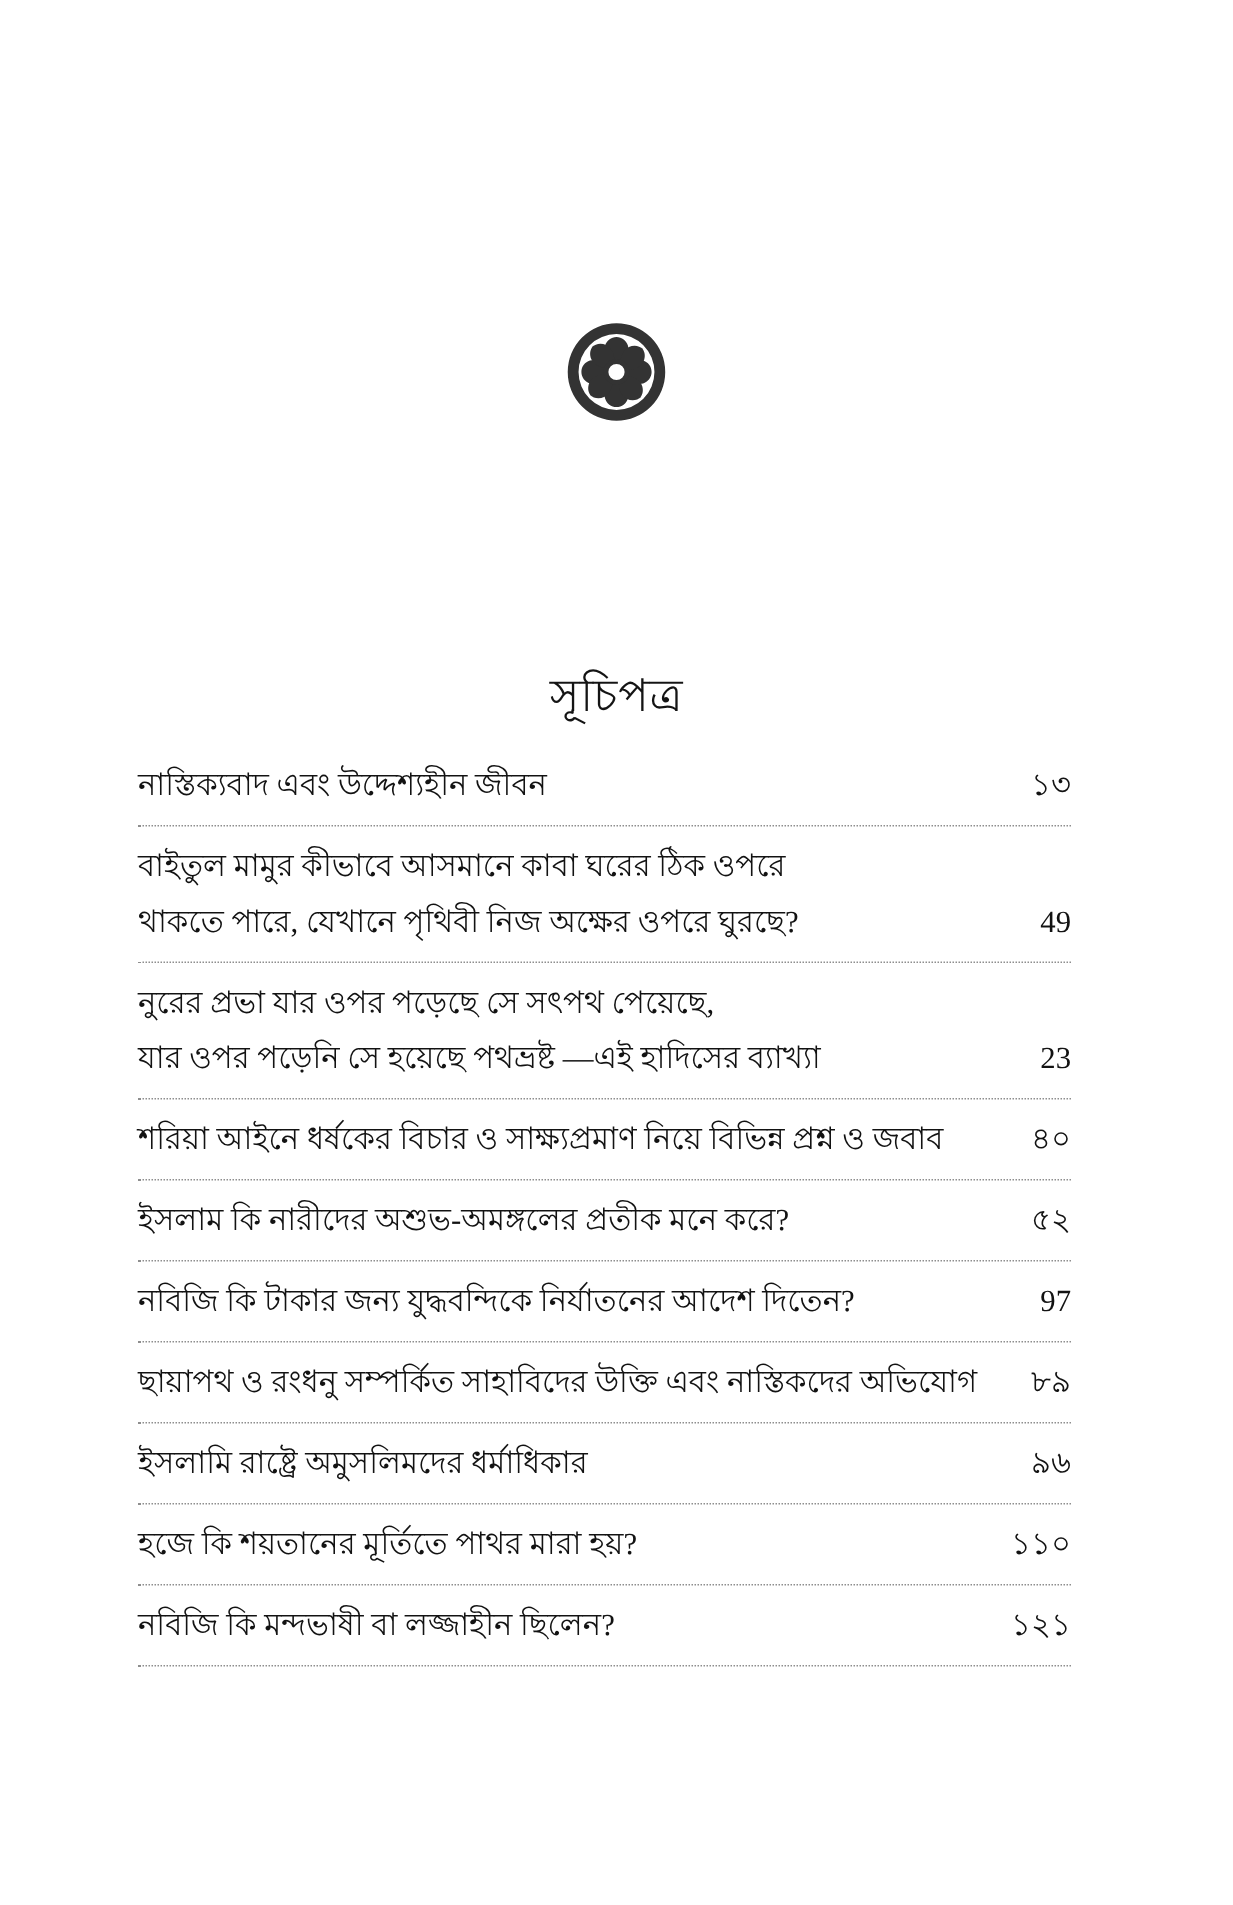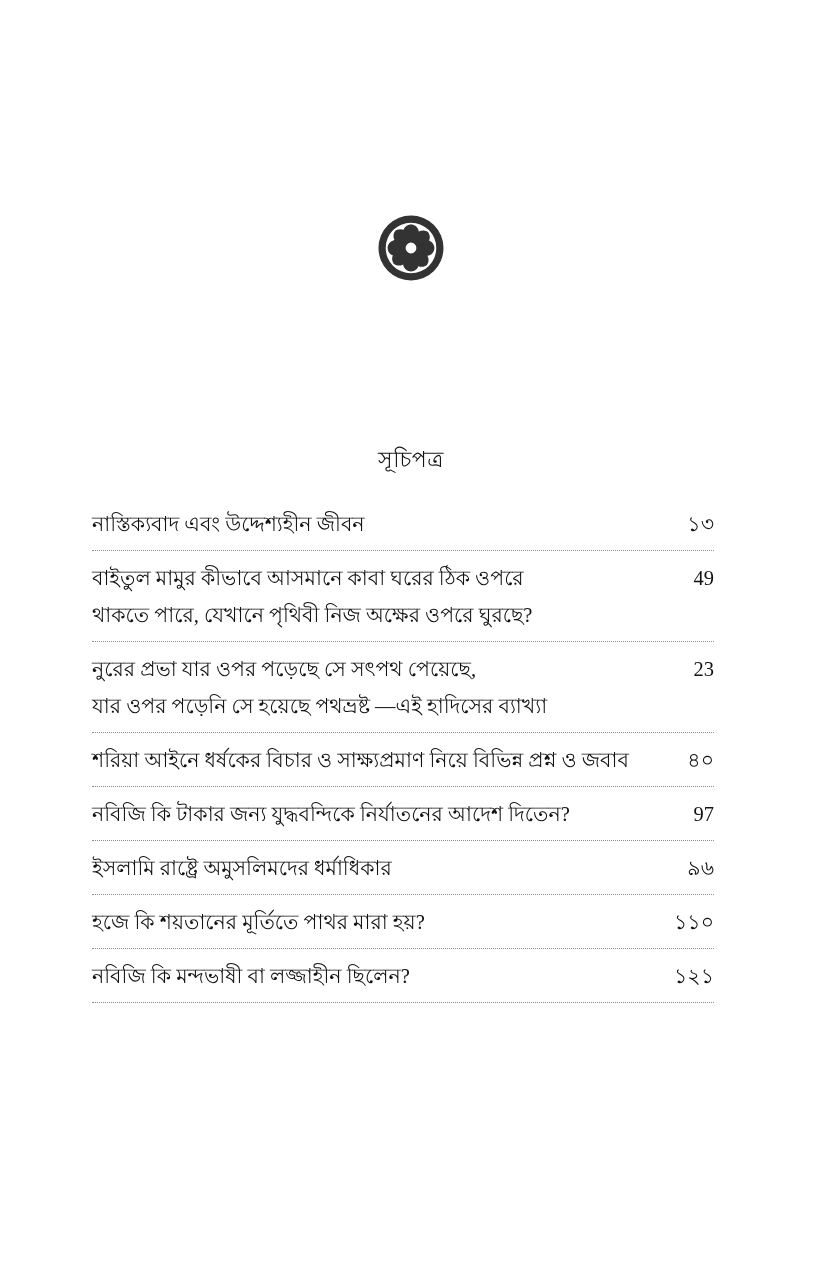--- a/index.html
+++ b/index.html
@@ -35,37 +35,38 @@
     display: block;
   }
 
   
   .toc-title {
     position: absolute;
     top: 424px;
     left: 0;
     width: 822px;
     text-align: center;
-    font-size: 22px;
+    font-size: 30px;
     line-height: 42px;
     font-weight: 400;
     letter-spacing: 0.5px;
     color: #141414;
   }
 
   
   .toc-list {
     position: absolute;
     top: 506px;
     left: 92px;
     width: 622px;
   }
 
   .toc-row {
     display: flex;
+    align-items: flex-end;
     justify-content: space-between;
     border-bottom: 1px dotted #8e8e8e;
     padding-bottom: 7px;
     margin-bottom: 0;
     padding-top: 9px;
   }
 
   .toc-row:first-child {
     padding-top: 0;
   }
@@ -134,28 +135,36 @@
       <div class="toc-entry-text">নুরের প্রভা যার ওপর পড়েছে সে সৎপথ পেয়েছে,
 যার ওপর পড়েনি সে হয়েছে পথভ্রষ্ট —এই হাদিসের ব্যাখ্যা</div>
       <div class="toc-page-num">23</div>
     </div>
 
     <div class="toc-row">
       <div class="toc-entry-text">শরিয়া আইনে ধর্ষকের বিচার ও সাক্ষ্যপ্রমাণ নিয়ে বিভিন্ন প্রশ্ন ও জবাব</div>
       <div class="toc-page-num">৪০</div>
     </div>
 
+    <div class="toc-row">
+      <div class="toc-entry-text">ইসলাম কি নারীদের অশুভ-অমঙ্গলের প্রতীক মনে করে?</div>
+      <div class="toc-page-num">৫২</div>
+    </div>
 
 
 
     <div class="toc-row">
       <div class="toc-entry-text">নবিজি কি টাকার জন্য যুদ্ধবন্দিকে নির্যাতনের আদেশ দিতেন?</div>
       <div class="toc-page-num">97</div>
     </div>
 
+    <div class="toc-row">
+      <div class="toc-entry-text">ছায়াপথ ও রংধনু সম্পর্কিত সাহাবিদের উক্তি এবং নাস্তিকদের অভিযোগ</div>
+      <div class="toc-page-num">৮৯</div>
+    </div>
 
     <div class="toc-row">
       <div class="toc-entry-text">ইসলামি রাষ্ট্রে অমুসলিমদের ধর্মাধিকার</div>
       <div class="toc-page-num">৯৬</div>
     </div>
 
     <div class="toc-row">
       <div class="toc-entry-text">হজে কি শয়তানের মূর্তিতে পাথর মারা হয়?</div>
       <div class="toc-page-num">১১০</div>
     </div>

